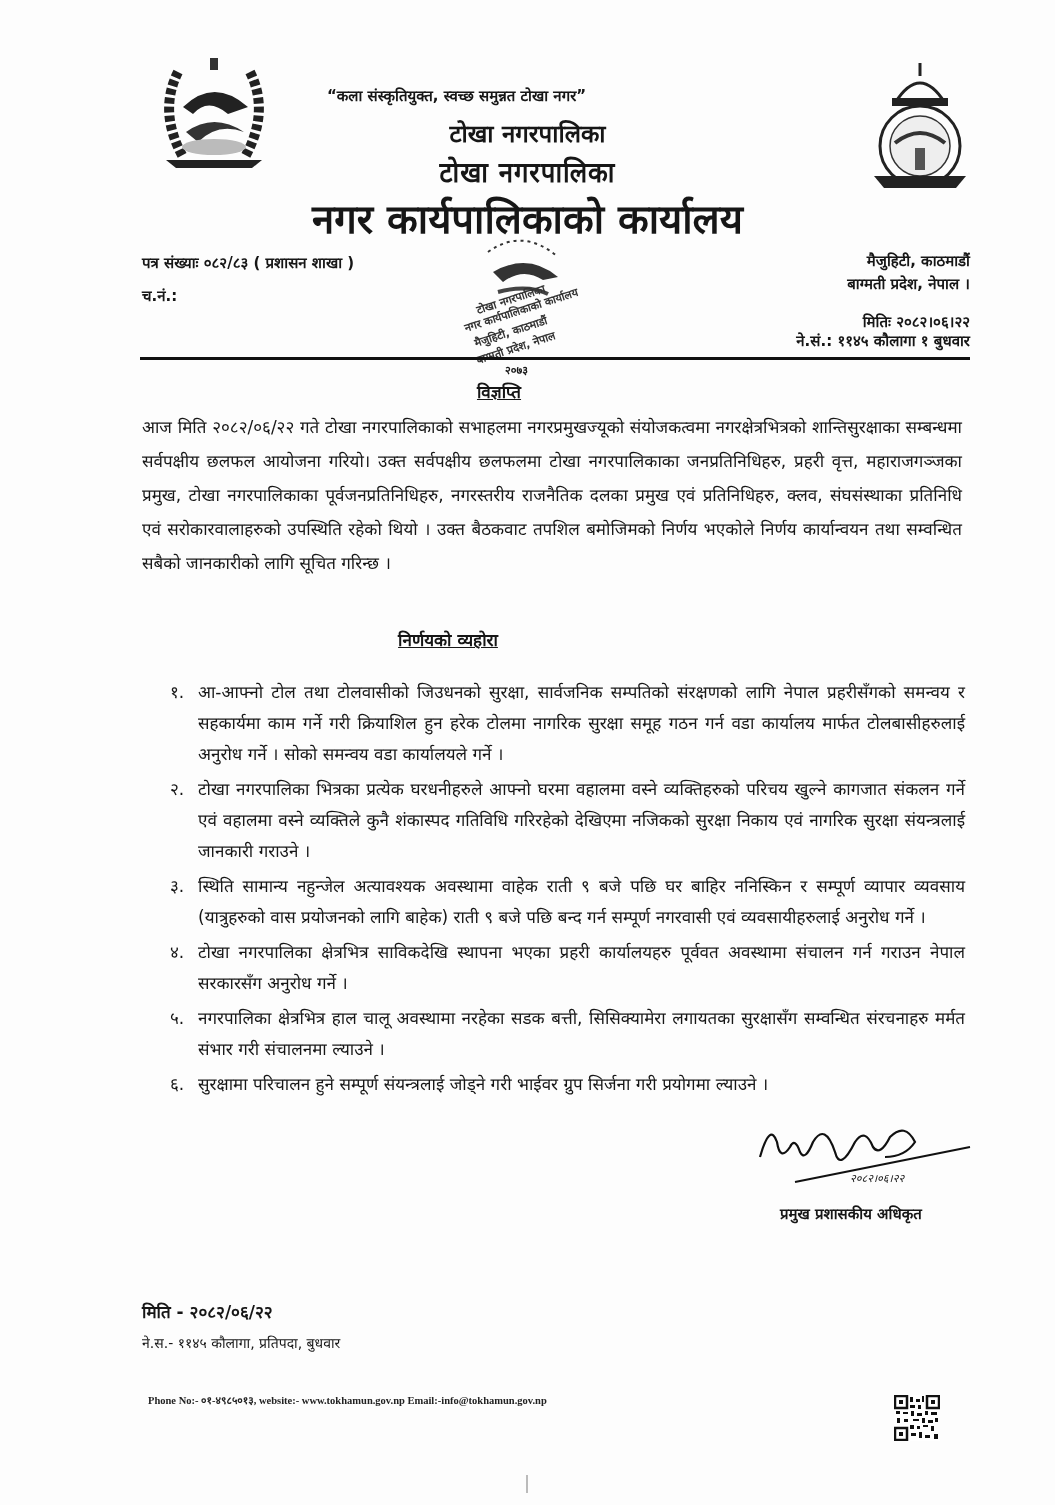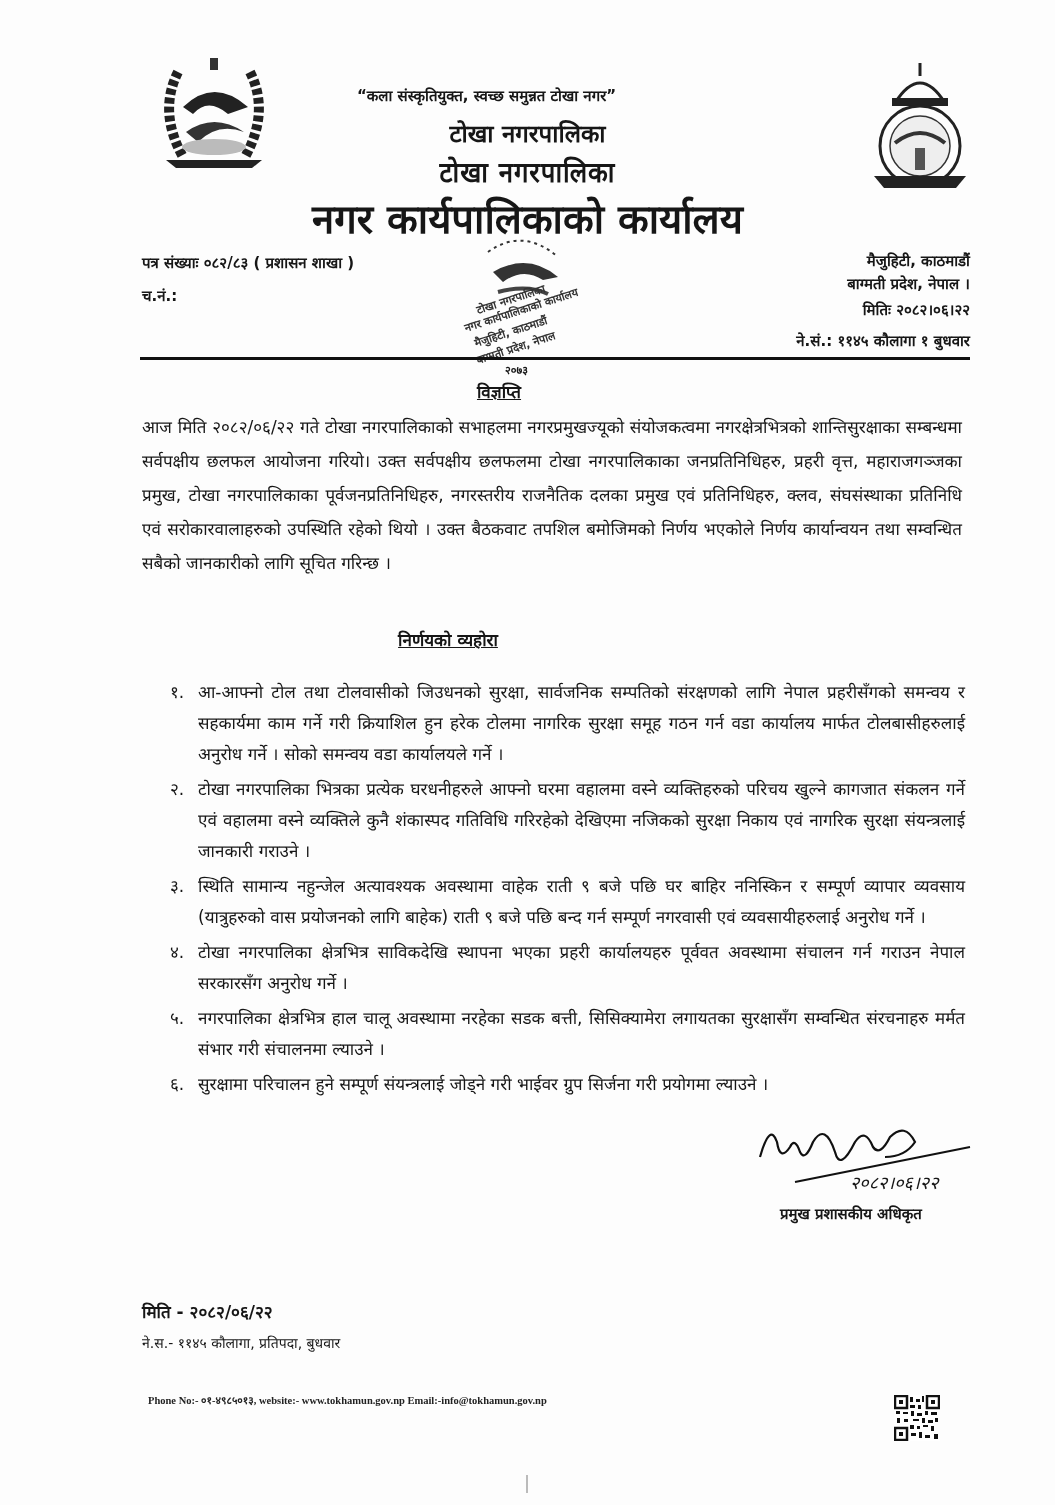--- a/index.html
+++ b/index.html
@@ -7,40 +7,40 @@
       width: 1055px; height: 1505px;
       background: #fdfdfd;
       font-family: "DejaVu Sans", "Liberation Sans", sans-serif;
       color: #161616;
       position: relative;
       overflow: hidden;
     }
     .abs { position: absolute; }
     .logo-left { left: 148px; top: 52px; width: 132px; height: 118px; }
     .logo-right { left: 860px; top: 58px; width: 120px; height: 140px; }
-    .tagline { left: 0; width: 913px; top: 85px; text-align: center; font-size: 15px; font-weight: bold; padding-left: 30px; }
+    .tagline { left: 0; width: 913px; top: 85px; text-align: center; font-size: 15px; font-weight: bold; }
     .muni1 { left: 0; width: 1055px; top: 116px; text-align: center; font-size: 24px; font-weight: bold; }
     .muni2 { left: 0; width: 1055px; top: 152px; text-align: center; font-size: 28px; font-weight: bold; letter-spacing: 1px; transform: scaleX(0.92); }
     .office { left: 0; width: 1055px; top: 190px; text-align: center; font-size: 40px; font-weight: bold; }
     .ref { left: 142px; top: 252px; font-size: 15px; font-weight: bold; }
     .cn { left: 142px; top: 285px; font-size: 15px; font-weight: bold; }
     .addr { right: 85px; top: 250px; text-align: right; font-size: 15px; font-weight: bold; line-height: 23px; }
-    .date-top { right: 85px; top: 299px; font-size: 15px; font-weight: bold; }
+    .date-top { right: 85px; top: 311px; font-size: 15px; font-weight: bold; }
     .ns-top { right: 85px; top: 330px; font-size: 15px; font-weight: bold; margin-left: 20px; }
     .rule { left: 140px; top: 357px; width: 830px; height: 3px; background: #111; }
     .stamp { left: 448px; top: 232px; width: 150px; height: 135px; }
     .stamp-year { left: 505px; top: 362px; font-size: 11px; font-weight: bold; }
     .notice-title { left: 0; width: 998px; top: 380px; text-align: center; font-size: 17px; font-weight: bold; text-decoration: underline; }
     .para { left: 142px; width: 820px; top: 410px; font-size: 17px; line-height: 34px; text-align: justify; text-align-last: left; }
     .decision-title { left: 0; width: 896px; top: 628px; text-align: center; font-size: 17px; font-weight: bold; text-decoration: underline; }
     .decisions { left: 170px; width: 795px; top: 677px; margin: 0; padding: 0; list-style: none; }
     .decisions li { position: relative; padding-left: 28px; font-size: 17px; line-height: 31px; text-align: justify; text-align-last: left; margin-bottom: 4px; }
     .decisions li .num { position: absolute; left: 0; top: 0; }
     .signature { left: 755px; top: 1112px; width: 220px; height: 80px; }
-    .sig-date { left: 850px; top: 1170px; font-size: 18px; font-family: Liberation Mono, monospace; font-style: italic; }
+    .sig-date { left: 850px; top: 1170px; font-size: 11px; font-family: Liberation Mono, monospace; font-style: italic; }
     .sig-title { left: 780px; top: 1203px; font-size: 15px; font-weight: bold; }
     .bottom-date { left: 142px; top: 1300px; font-size: 17px; font-weight: bold; }
     .bottom-ns { left: 142px; top: 1333px; font-size: 14px; font-weight: normal; }
     .footer { left: 148px; top: 1393px; font-size: 10.5px; font-family: "Liberation Serif", serif; font-weight: bold; color: #222; }
     .qr { left: 894px; top: 1395px; width: 46px; height: 46px; }
     .mark { left: 526px; top: 1475px; width: 2px; height: 18px; background: #bbb; }
   </style>
 </head>
 <body>
 

